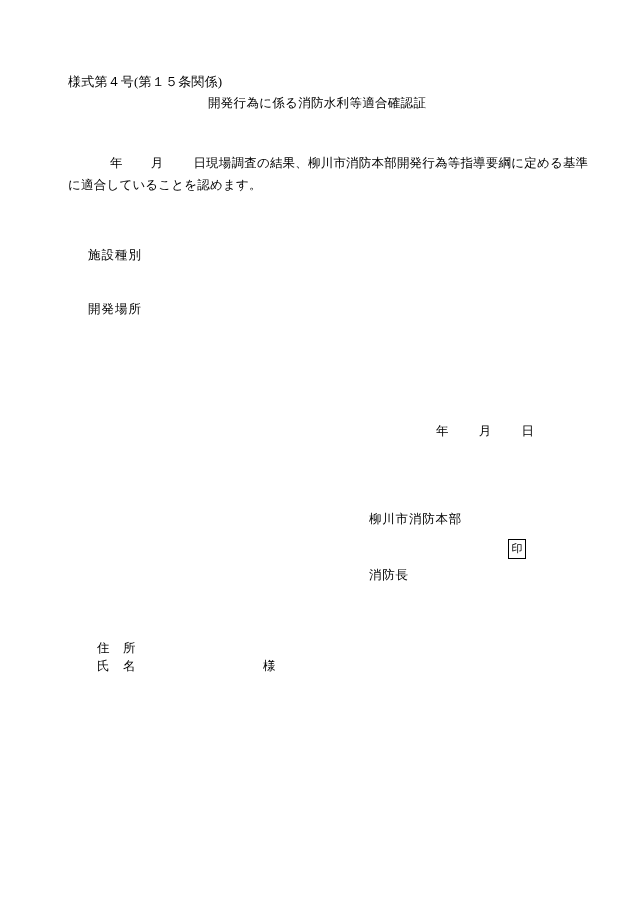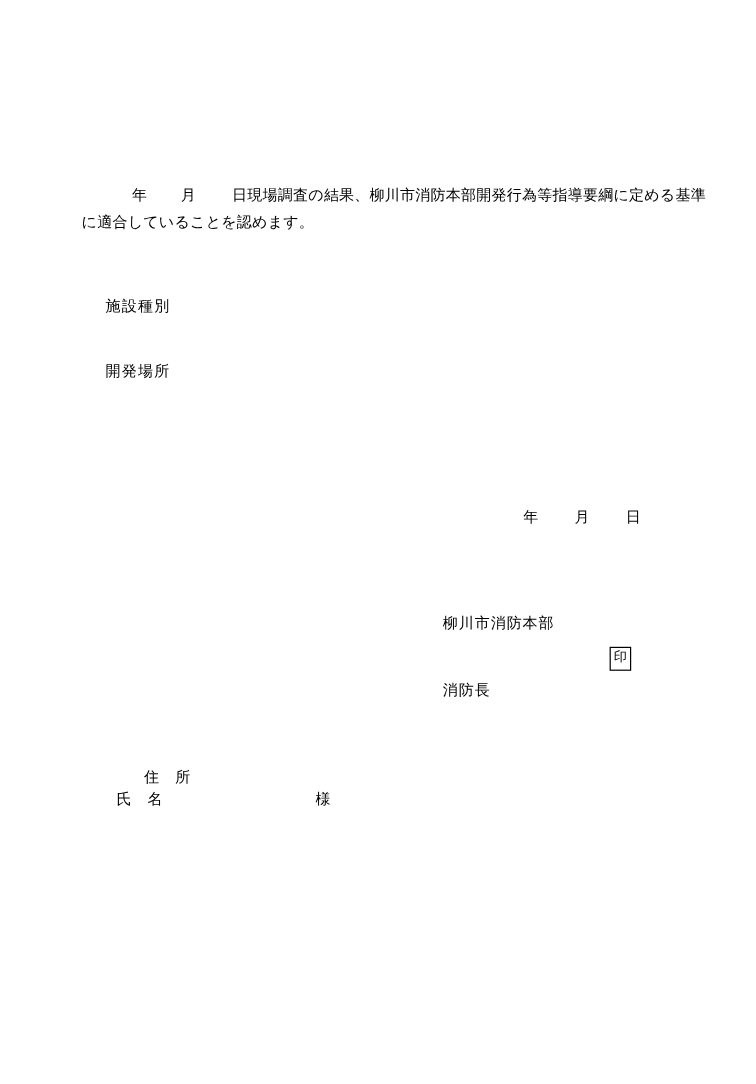--- a/index.html
+++ b/index.html
@@ -107,41 +107,42 @@
     font-size: 11px;
     line-height: 17px;
     text-align: center;
     font-family: "Liberation Serif", "DejaVu Serif", serif;
   }
   .addr-row {
     left: 97px;
     top: 641px;
     font-size: 12.5px;
     letter-spacing: 0.5px;
-    margin-left: 23px;
   }
   .name-row {
     left: 97px;
     top: 659px;
     font-size: 12.5px;
     letter-spacing: 0.5px;
   }
   .sama {
     position: absolute;
     left: 263px;
     top: 659px;
     font-size: 12.5px;
   }
 </style>
 </head>
 <body>
 
 <div class="page">
 
+  <div class="t form-no">様式第４号(第１５条関係)</div>
 
+  <div class="t doc-title">開発行為に係る消防水利等適合確認証</div>
 
   <div class="t body-line2">に適合していることを認めます。</div>
 
   <div class="t body-line1"><span class="indent"></span><span>年</span><span class="gap-s"></span><span>月</span><span class="gap-m"></span><span>日現場調査の結果、柳川市消防本部開発行為等指導要綱に定める基準</span></div>
 
   <div class="t field-place">施設種別</div>
 
   <div class="t field-type">開発場所</div>
 
   <div class="t date-line"><span>年</span><span class="gap-d"></span><span>月</span><span class="gap-d"></span><span>日</span></div>

